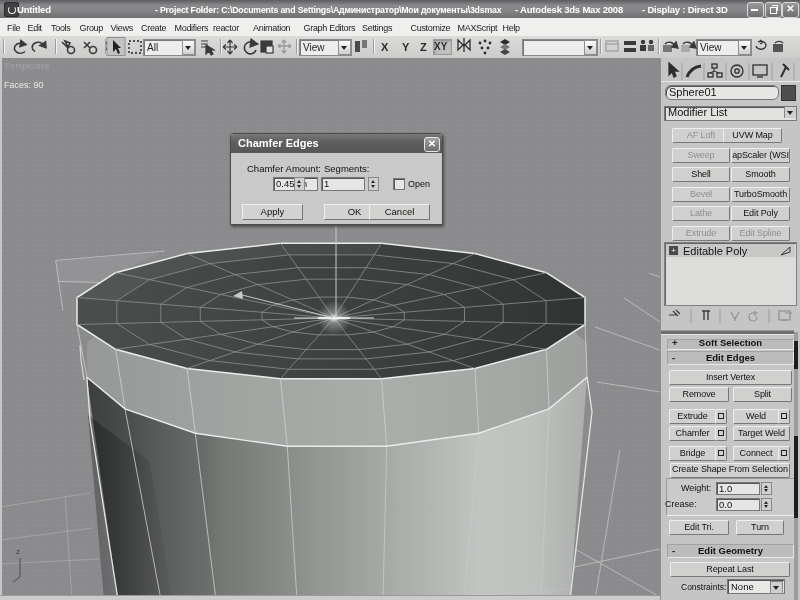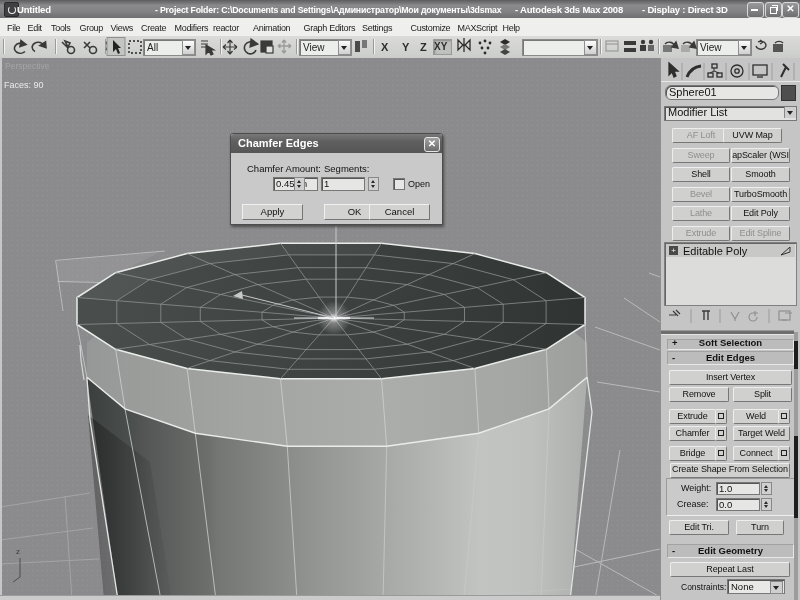--- a/index.html
+++ b/index.html
@@ -461,21 +461,21 @@
         <span style="position:absolute;left:2px;top:3px;width:4px;height:4px;border:1px solid #222;"></span>
       </div>
 <div class="pbtn" style="left:9px;top:405px;width:118px;height:13px;">Create Shape From Selection</div>
 
 <div style="position:absolute;left:5px;top:420px;width:127px;height:36px;background:#cacaca;border:1px solid;border-color:#9a9a9a #eee #eee #9a9a9a;"></div>
 <div class="plabel" style="left:20px;top:425px;">Weight:</div>
 <div class="pfield" style="left:55px;top:424px;width:42px;height:11px;">
         <span style="position:absolute;left:2px;top:0;">1.0</span>
       </div>
 <div class="spin" style="left:100px;top:424px;height:11px;"></div>
-<div class="plabel" style="left:16px;top:441px;">Crease:</div>
+<div class="plabel" style="left:4px;top:441px;">Crease:</div>
 <div class="pfield" style="left:55px;top:440px;width:42px;height:11px;">
         <span style="position:absolute;left:2px;top:0;">0.0</span>
       </div>
 <div class="spin" style="left:100px;top:440px;height:11px;"></div>
 <div class="pbtn" style="left:8px;top:462px;width:58px;height:13px;line-height:13px;">Edit Tri.</div>
 <div class="pbtn" style="left:75px;top:462px;width:46px;height:13px;line-height:13px;">Turn</div>
 <div class="rollout" style="left:6px;top:486px;width:125px;height:12px;line-height:12px;"><span class="pm">-</span>Edit Geometry</div>
 <div class="pbtn" style="left:9px;top:504px;width:118px;height:13px;line-height:13px;">Repeat Last</div>
 <div class="plabel" style="left:20px;top:524px;font-size:8.5px;">Constraints:</div>
 <div class="pfield" style="left:66px;top:521px;width:56px;height:13px;background:#e8e8e6;">

